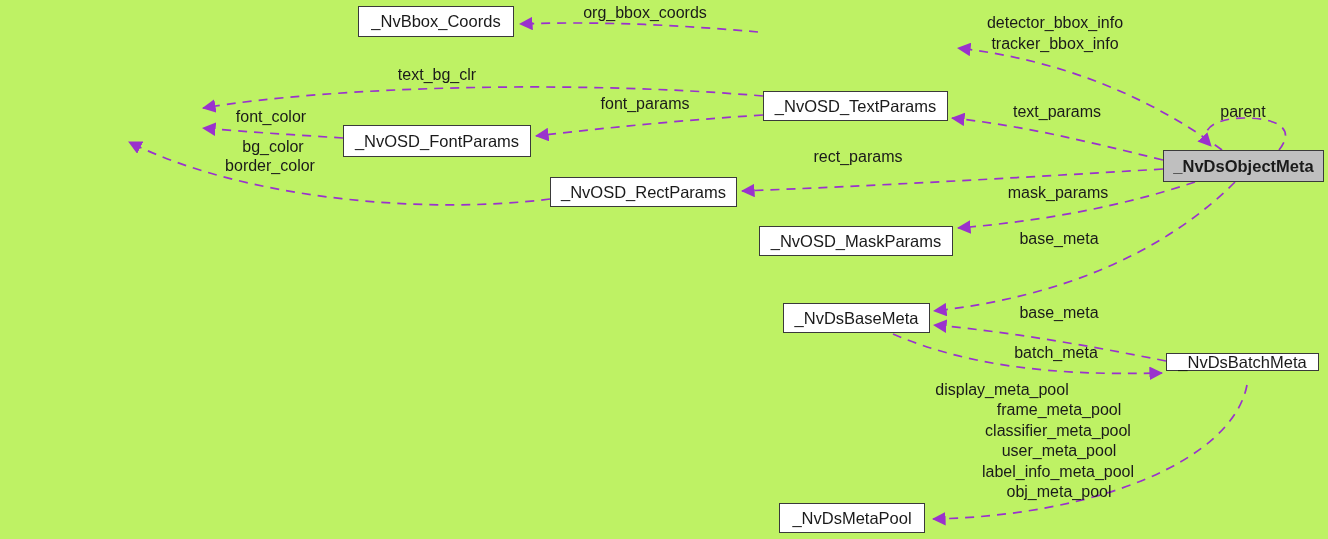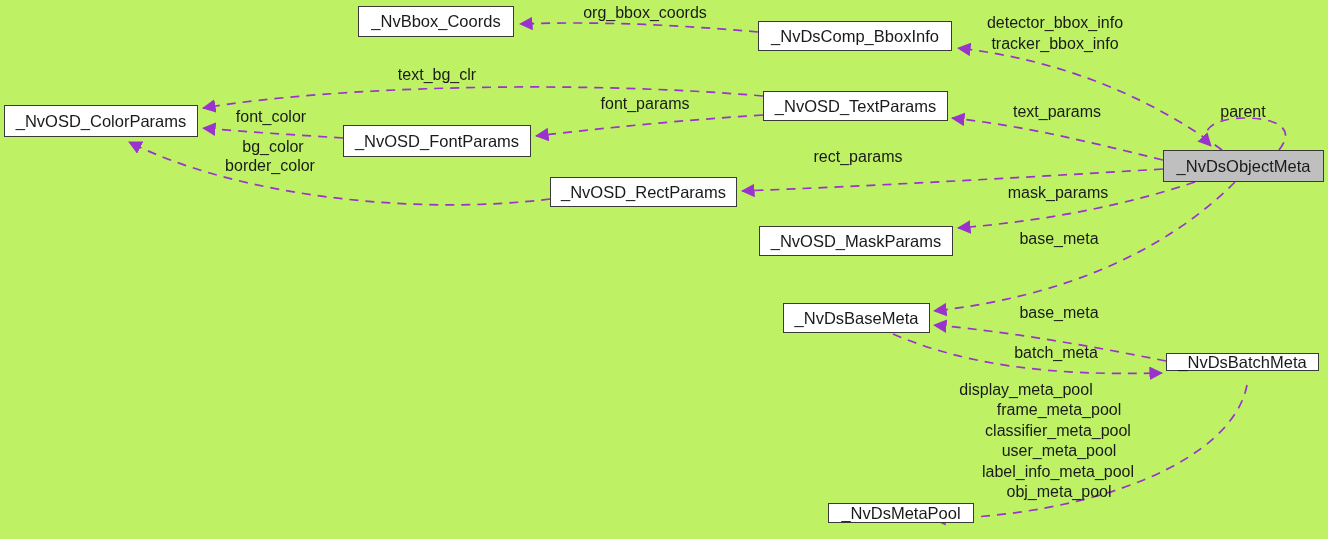--- a/index.html
+++ b/index.html
@@ -30,21 +30,21 @@
     border: 1.6px solid var(--node-border);
     background: var(--node-fill);
     color: var(--text);
     display: flex;
     align-items: center;
     justify-content: center;
     font-size: 16.5px;
     white-space: nowrap;
     z-index: 2;
   }
-  .node.highlight { background: var(--highlight-fill); }
+  .node.highlight { background: var(--highlight-fill); font-weight: bold; }
   .elabel {
     position: absolute;
     transform: translate(-50%, -50%);
     white-space: nowrap;
     font-size: 16px;
     color: var(--text);
     z-index: 1;
   }
 </style>
 </head>
@@ -68,46 +68,44 @@
     <path class="edge" d="M1163,169 C1015,178 872,186 742,191" marker-end="url(#ah)"></path>
     <path class="edge" d="M1195,182 C1123,206 1044,221 958,228" marker-end="url(#ah)"></path>
     <path class="edge" d="M1235,182 C1165,252 1062,297 934,311" marker-end="url(#ah)"></path>
     <path class="edge" d="M1166,361 C1090,346 1012,332 934,325" marker-end="url(#ah)"></path>
     <path class="edge" d="M893,334 C965,365 1050,376 1162,373" marker-end="url(#ah)"></path>
     <path class="edge" d="M1247,385 C1232,462 1092,516 933,519" marker-end="url(#ah)"></path>
     <path class="edge" d="M1279,150 C1298,126 1272,118 1244,118 C1216,118 1196,130 1211,146" marker-end="url(#ah)"></path>
   </svg>
 
   <div class="node" style="left:358px;top:6px;width:156px;height:31px">_NvBbox_Coords</div>
-  <div class="node" style="left:758px;top:21px;width:194px;height:30px">_NvDsComp_BboxInfo</div>
-  <div class="node" style="left:4px;top:105px;width:194px;height:32px">_NvOSD_ColorParams</div>
   <div class="node" style="left:343px;top:125px;width:188px;height:32px">_NvOSD_FontParams</div>
   <div class="node" style="left:763px;top:91px;width:185px;height:30px">_NvOSD_TextParams</div>
   <div class="node" style="left:550px;top:177px;width:187px;height:30px">_NvOSD_RectParams</div>
   <div class="node" style="left:759px;top:226px;width:194px;height:30px">_NvOSD_MaskParams</div>
   <div class="node highlight" style="left:1163px;top:150px;width:161px;height:32px">_NvDsObjectMeta</div>
   <div class="node" style="left:783px;top:303px;width:147px;height:30px">_NvDsBaseMeta</div>
   <div class="node" style="left:1166px;top:353px;width:153px;height:18px">_NvDsBatchMeta</div>
-  <div class="node" style="left:828px;top:503px;width:146px;height:20px">_NvDsMetaPool</div>
+  <div class="node" style="left:779px;top:503px;width:146px;height:30px">_NvDsMetaPool</div>
 
   <div class="elabel" style="left:645px;top:13px">org_bbox_coords</div>
   <div class="elabel" style="left:1055px;top:23px">detector_bbox_info</div>
   <div class="elabel" style="left:1055px;top:44px">tracker_bbox_info</div>
   <div class="elabel" style="left:437px;top:75px">text_bg_clr</div>
   <div class="elabel" style="left:645px;top:104px">font_params</div>
   <div class="elabel" style="left:1057px;top:112px">text_params</div>
   <div class="elabel" style="left:1243px;top:112px">parent</div>
   <div class="elabel" style="left:271px;top:117px">font_color</div>
   <div class="elabel" style="left:273px;top:147px">bg_color</div>
   <div class="elabel" style="left:270px;top:166px">border_color</div>
   <div class="elabel" style="left:858px;top:157px">rect_params</div>
   <div class="elabel" style="left:1058px;top:193px">mask_params</div>
   <div class="elabel" style="left:1059px;top:239px">base_meta</div>
   <div class="elabel" style="left:1059px;top:313px">base_meta</div>
   <div class="elabel" style="left:1056px;top:353px">batch_meta</div>
-  <div class="elabel" style="left:1026px;top:390px">display_meta_pool</div>
+  <div class="elabel" style="left:1002px;top:390px">display_meta_pool</div>
   <div class="elabel" style="left:1059px;top:410px">frame_meta_pool</div>
   <div class="elabel" style="left:1058px;top:431px">classifier_meta_pool</div>
   <div class="elabel" style="left:1059px;top:451px">user_meta_pool</div>
   <div class="elabel" style="left:1058px;top:472px">label_info_meta_pool</div>
   <div class="elabel" style="left:1059px;top:492px">obj_meta_pool</div>
 
 </div>
 
 </body></html>

